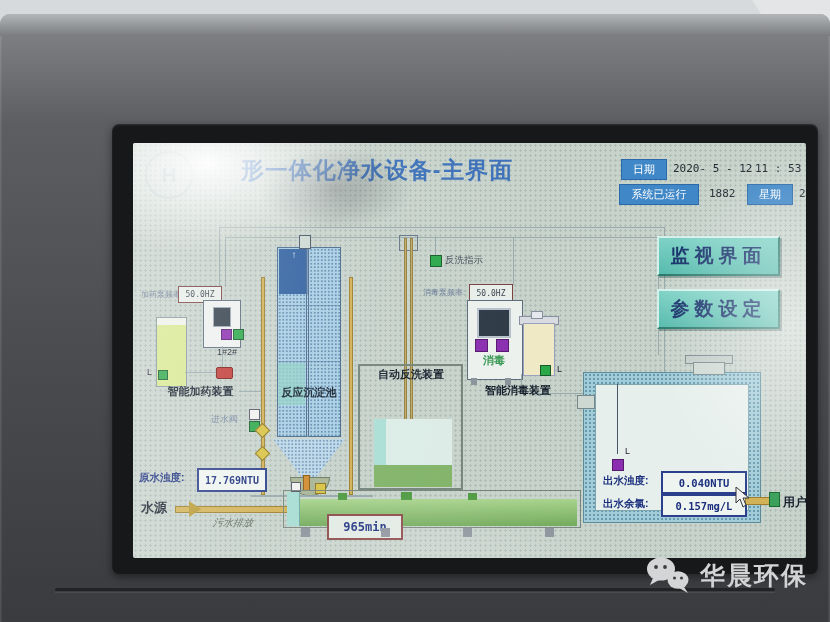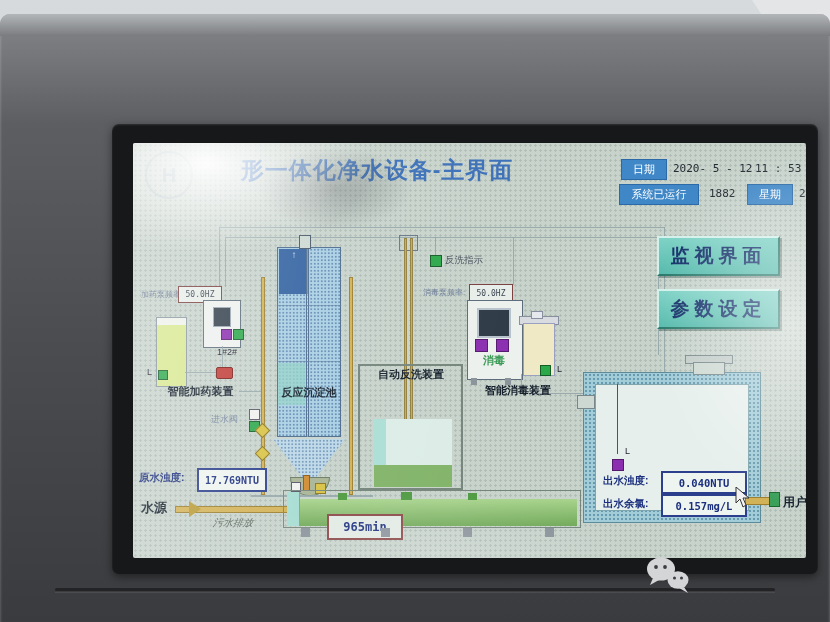--- a/index.html
+++ b/index.html
@@ -218,13 +218,14 @@
   <svg width="46" height="38" viewBox="0 0 46 38">
     <ellipse cx="16" cy="13" rx="14" ry="11.5" fill="#d4d5d7"></ellipse>
     <polygon points="8,22 5,29 14,24" fill="#d4d5d7"></polygon>
     <circle cx="11" cy="11" r="1.9" fill="#3c3d41"></circle>
     <circle cx="20" cy="11" r="1.9" fill="#3c3d41"></circle>
     <ellipse cx="33" cy="24" rx="10.5" ry="8.8" fill="#d4d5d7"></ellipse>
     <polygon points="39,31 43,37 34,32" fill="#d4d5d7"></polygon>
     <circle cx="29.5" cy="22" r="1.5" fill="#3c3d41"></circle>
     <circle cx="36.5" cy="22" r="1.5" fill="#3c3d41"></circle>
   </svg>
+  <span class="wm-text">华晨环保</span>
 </div>
 
 </body></html>

